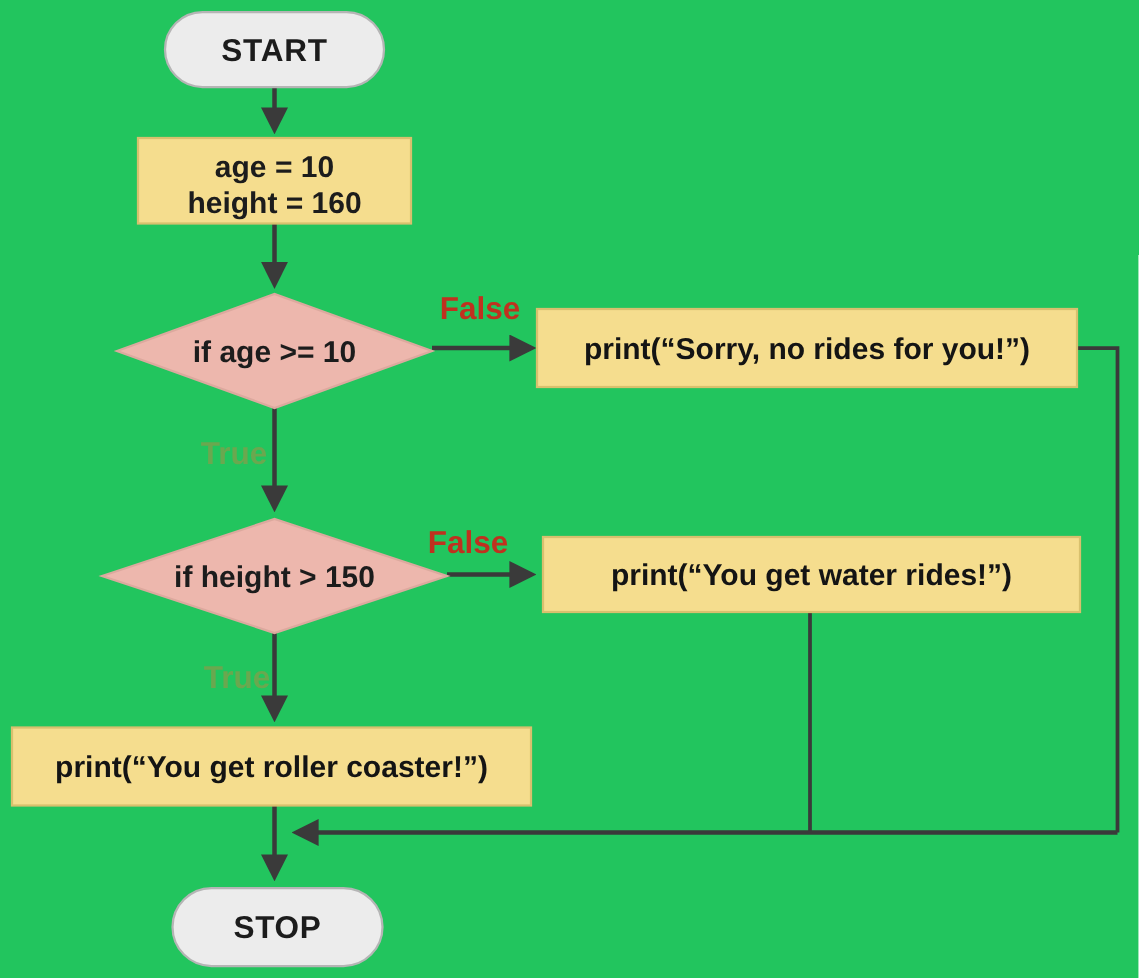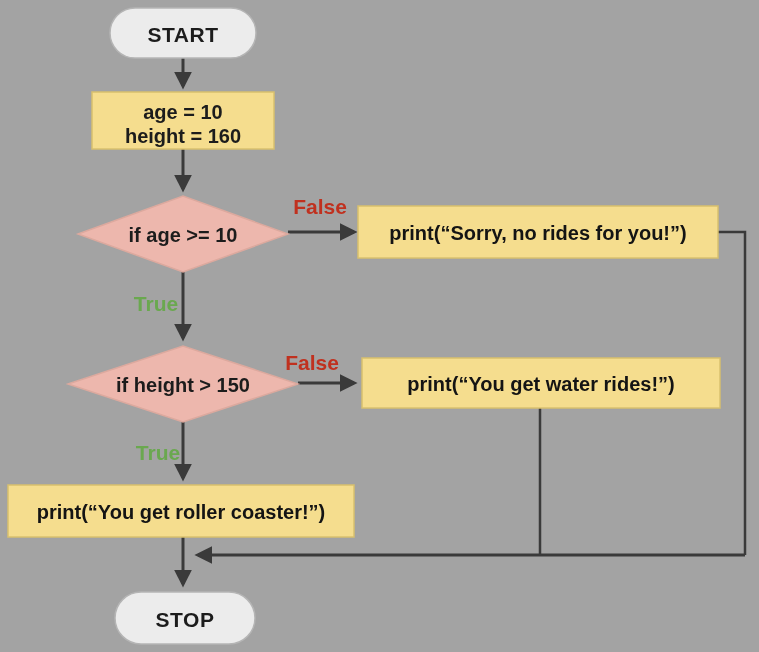--- a/index.html
+++ b/index.html
@@ -8,21 +8,21 @@
     background: #ffffff;
     width: 759px;
     height: 652px;
     overflow: hidden;
     font-family: "Liberation Sans", sans-serif;
   }
   .flowchart-wrap {
     position: relative;
     width: 759px;
     height: 652px;
-    background: #a3a3a3;
+    background: #22c55e;
   }
   svg text {
     font-family: "Liberation Sans", "DejaVu Sans", sans-serif;
     font-weight: 700;
   }
   .node-label   { font-size: 20px; fill: #1c1c1c; }
   .terminal-label { font-size: 21px; fill: #1c1c1c; letter-spacing: 0.5px; }
   .print-label  { font-size: 20px; fill: #141414; }
   .false-label  { font-size: 21px; fill: #c0311f; }
   .true-label   { font-size: 21px; fill: #6aa84f; }

